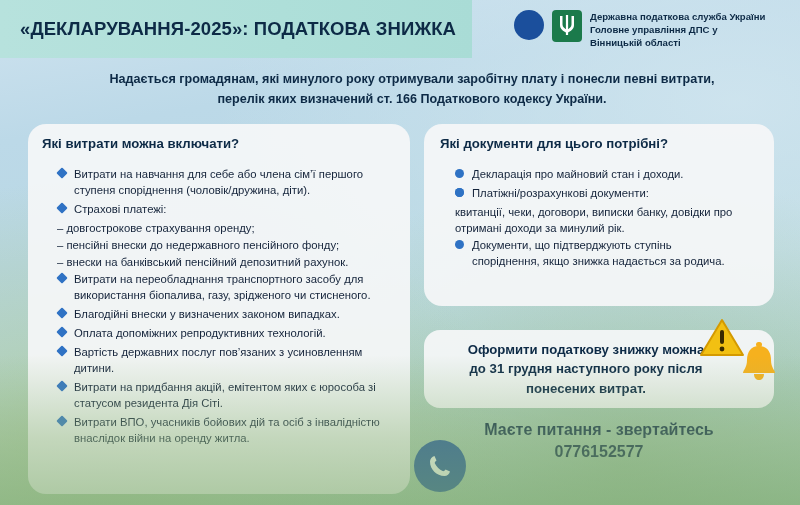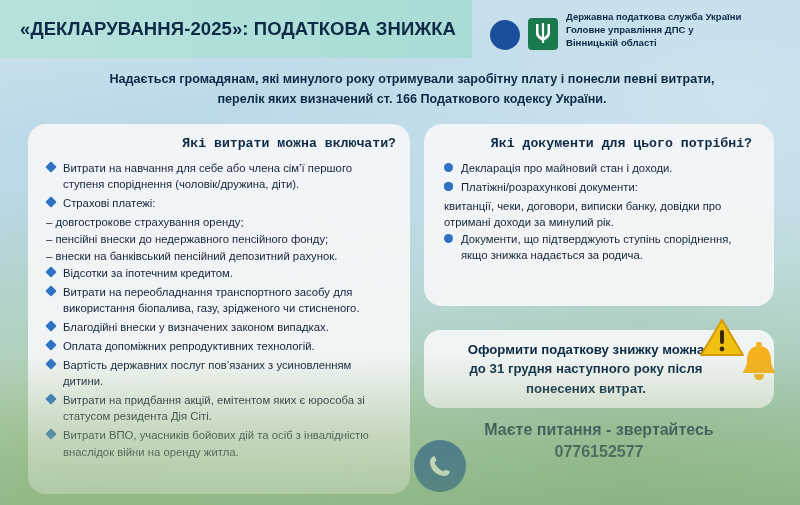--- a/index.html
+++ b/index.html
@@ -47,23 +47,23 @@
   .header-title {
     font-size: 18.5px;
     font-weight: bold;
     color: #0d2a46;
     letter-spacing: .1px;
     line-height: 1.15;
   }
   .logo-block {
     position: absolute;
     top: 10px;
-    left: 490px;
-    display: flex;
-    align-items: flex-end;
+    left: 514px;
+    display: flex;
+    align-items: flex-start;
     gap: 8px;
   }
   .logo-circle {
     width: 30px; height: 30px;
     border-radius: 50%;
     background: #1b4f9c;
     display: inline-block;
   }
   .logo-trident {
     width: 30px; height: 32px;
@@ -99,44 +99,43 @@
   }
 
   
   .card {
     position: absolute;
     background: rgba(245,246,247,0.93);
     border-radius: 18px;
     box-sizing: border-box;
   }
   .card-title {
-    text-align: right;
+    text-align: left;
     font-size: 13.2px;
     font-weight: bold;
     color: #0d2a46;
     margin-bottom: 9px;
-    font-family: Liberation Mono, monospace;
   }
   .card-left {
     left: 28px;
     top: 124px;
     width: 382px;
     height: 370px;
     padding: 12px 14px 10px 14px;
   }
   .card-right {
     left: 424px;
     top: 124px;
     width: 350px;
     height: 182px;
     padding: 12px 22px 10px 16px;
   }
   .bullet-list {
     list-style: none;
-    margin: 4px;
+    margin: 15px;
     padding: 0;
     font-size: 11.3px;
     color: #14233a;
     line-height: 1.42;
   }
   .bullet-list li {
     position: relative;
     padding-left: 17px;
     margin-bottom: 3px;
   }
@@ -263,21 +262,20 @@
   </div>
 
   <div class="card card-left">
     <div class="card-title">Які витрати можна включати?</div>
     <ul class="bullet-list">
       <li><span class="dia"></span><span>Витрати на навчання для себе або члена сім’ї першого ступеня споріднення (чоловік/дружина, діти).</span></li>
       <li><span class="dia"></span><span>Страхові платежі:</span></li>
       <li class="plain"><span>– довгострокове страхування оренду;</span></li>
       <li class="plain"><span>– пенсійні внески до недержавного пенсійного фонду;</span></li>
       <li class="plain"><span>– внески на банківський пенсійний депозитний рахунок.</span></li>
-      <li><span class="dia"></span><span>Відсотки за іпотечним кредитом.</span></li>
       <li><span class="dia"></span><span>Витрати на переобладнання транспортного засобу для використання біопалива, газу, зрідженого чи стисненого.</span></li>
       <li><span class="dia"></span><span>Благодійні внески у визначених законом випадках.</span></li>
       <li><span class="dia"></span><span>Оплата допоміжних репродуктивних технологій.</span></li>
       <li><span class="dia"></span><span>Вартість державних послуг пов’язаних з усиновленням дитини.</span></li>
       <li><span class="dia"></span><span>Витрати на придбання акцій, емітентом яких є юрособа зі статусом резидента Дія Сіті.</span></li>
       <li><span class="dia"></span><span>Витрати ВПО, учасників бойових дій та осіб з інвалідністю внаслідок війни на оренду житла.</span></li>
     </ul>
   </div>
 
   <div class="card card-right">

